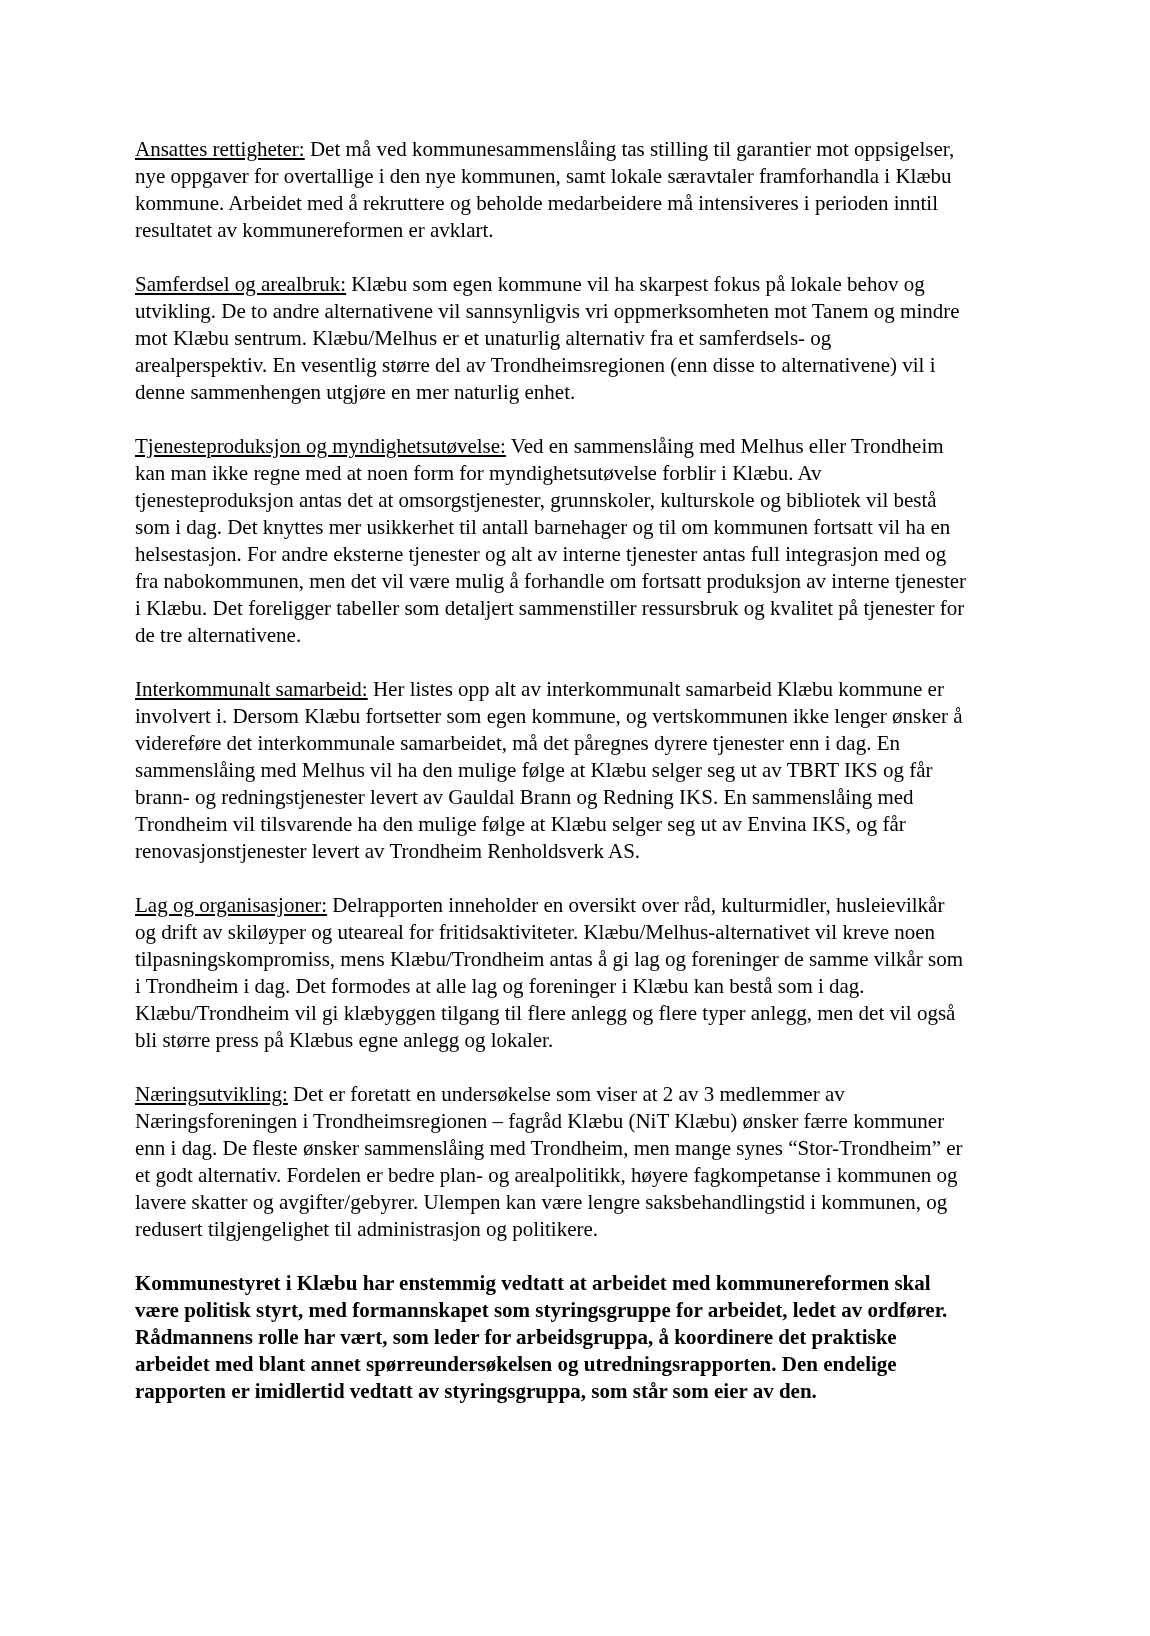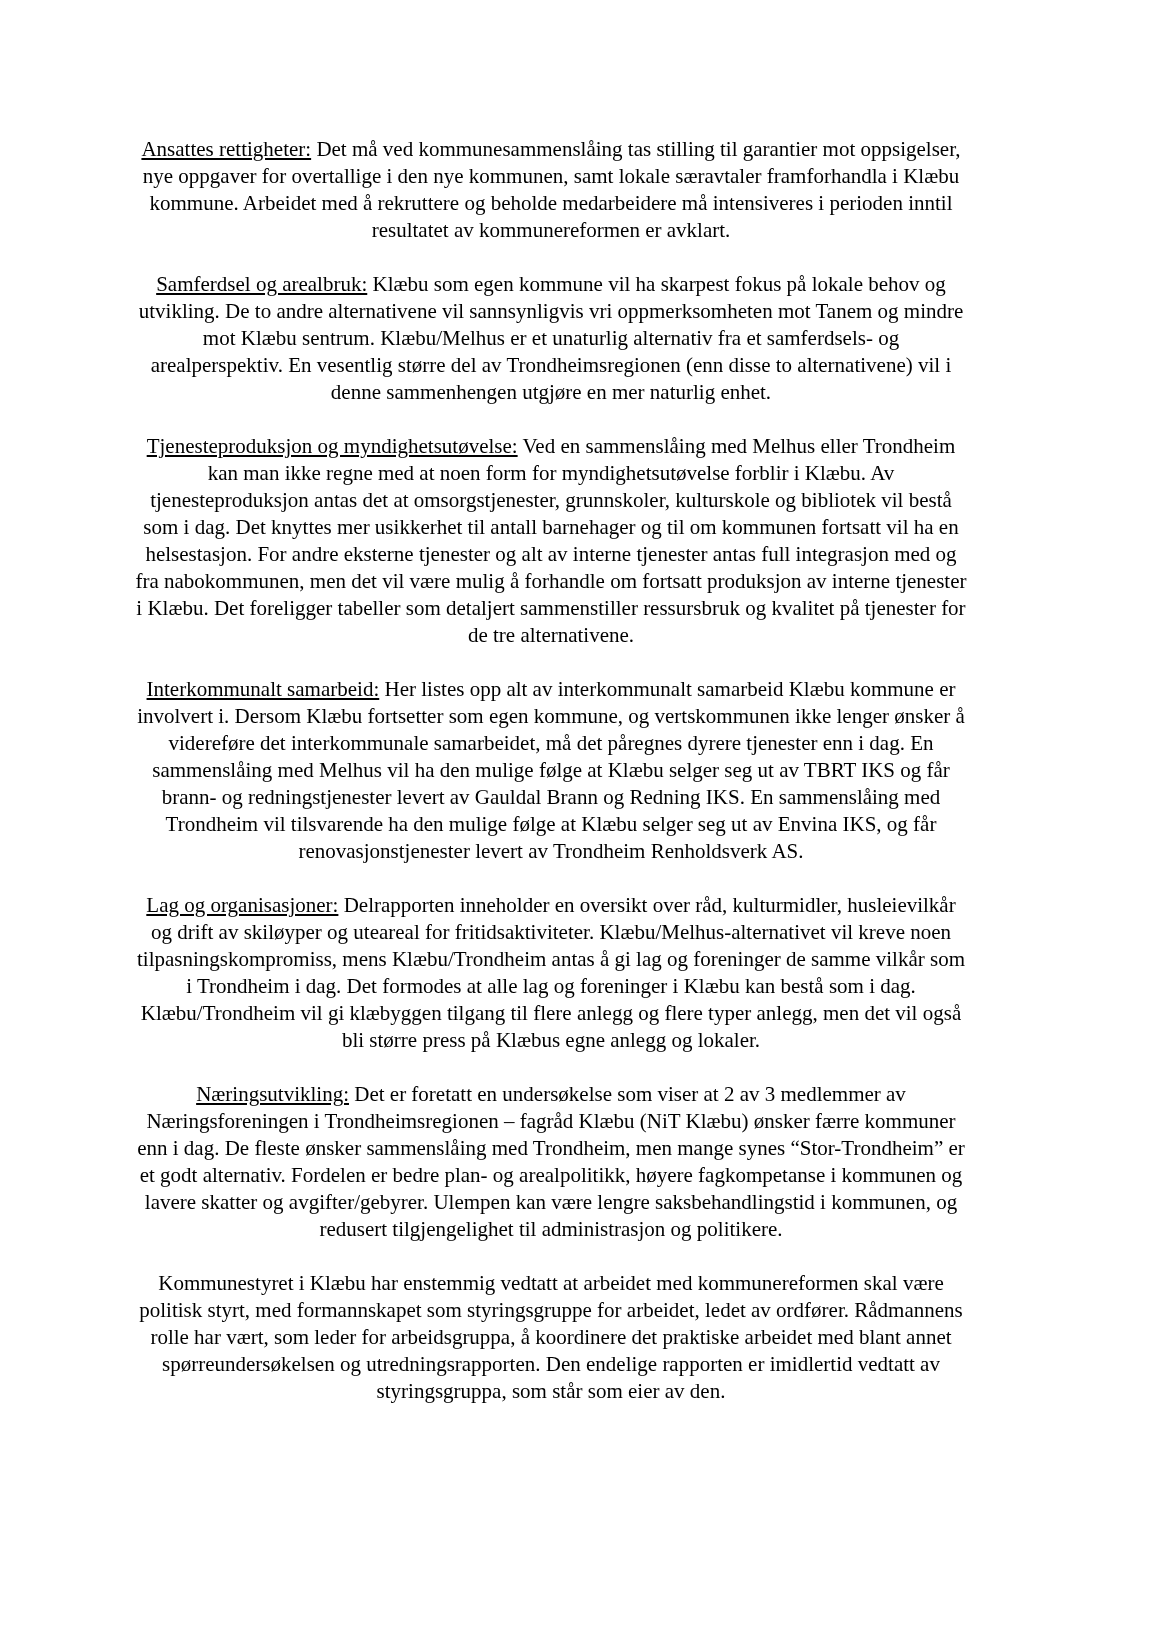--- a/index.html
+++ b/index.html
@@ -16,27 +16,28 @@
     font-family: "Liberation Serif", "DejaVu Serif", serif;
     overflow: hidden;
   }
   .content {
     position: absolute;
     left: 135px;
     top: 136px;
     width: 832px;
     font-size: 21px;
     line-height: 27px;
-    text-align: center;
+    text-align: left;
   }
   .para {
     margin: 0 0 27px 0;
   }
   .para:last-child {
     margin-bottom: 0;
+    font-weight: bold;
   }
   .lead {
     text-decoration: underline;
   }
   .em-word {
   }
   .heading {
     font-size: 26px;
     line-height: 32px;
     font-weight: bold;

